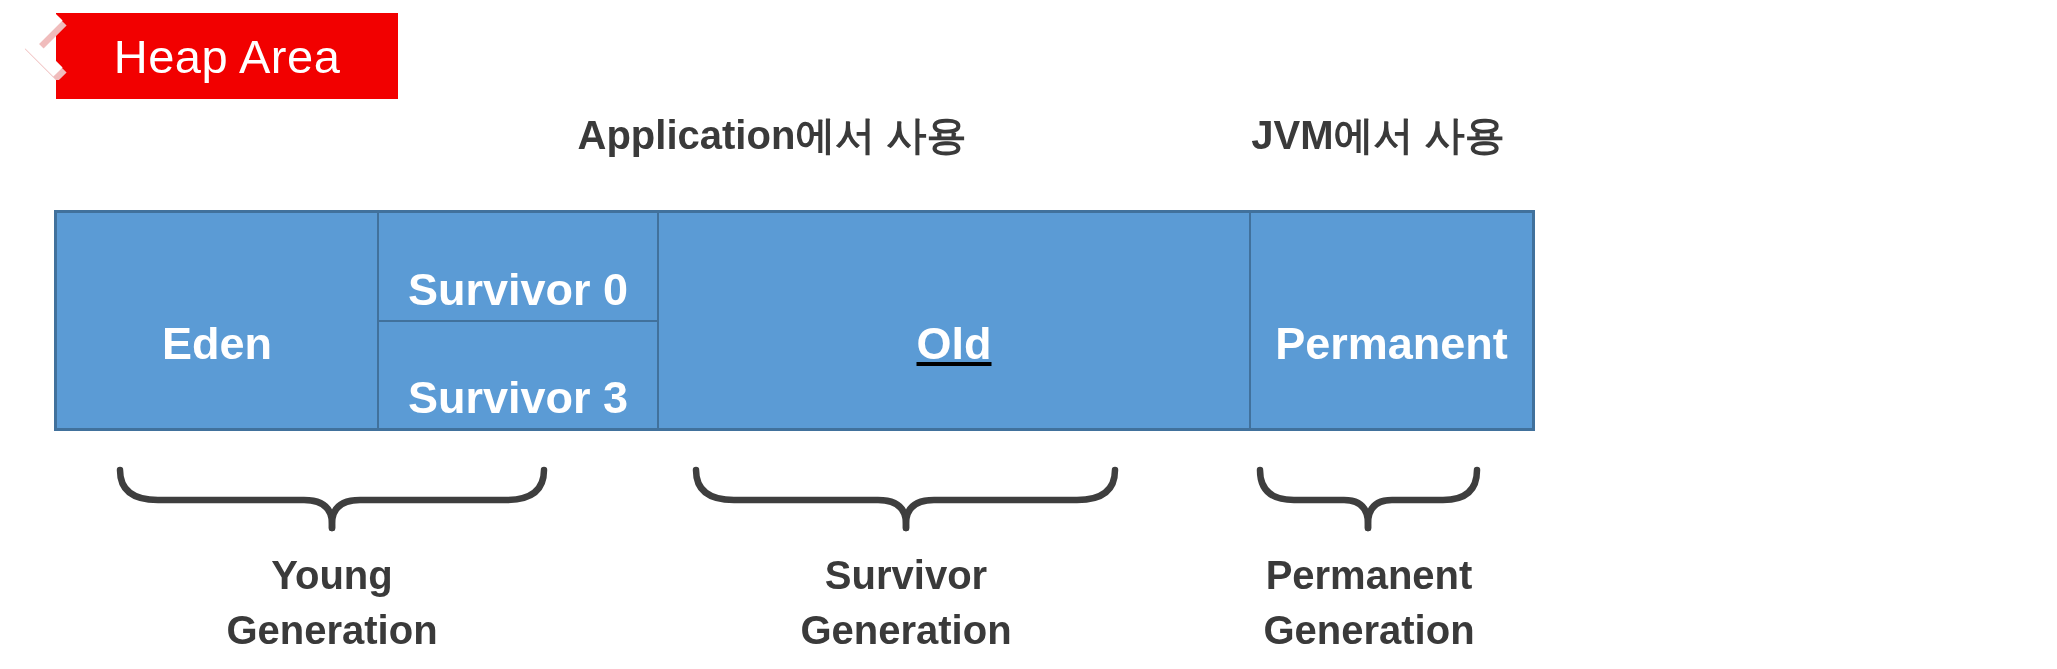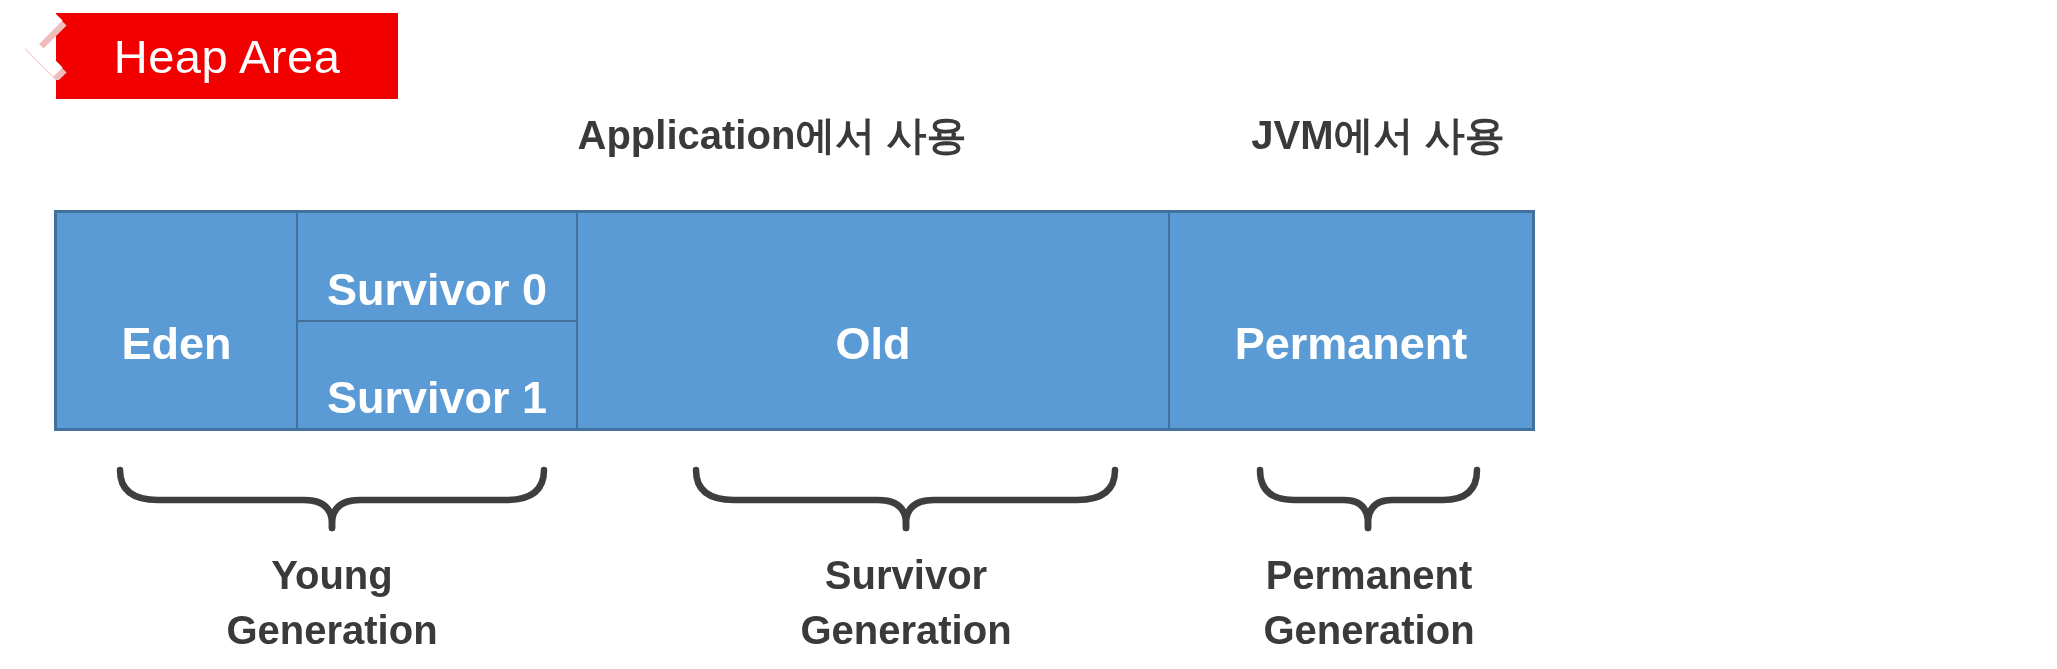--- a/index.html
+++ b/index.html
@@ -80,33 +80,34 @@
     align-items: center;
     justify-content: center;
     box-sizing: border-box;
   }
   .cell span {
     color: #ffffff;
     font-size: 45px;
     font-weight: 600;
     margin-top: 47px;
   }
-  .cell-eden { width: 239px; }
+  .cell-eden { width: 320px; }
   .survivor-col {
     width: 280px;
     border-left: 2px solid var(--box-border, #41719C);
     box-sizing: border-box;
     display: flex;
     flex-direction: column;
   }
   .survivor-col .cell { flex: 1; }
   .cell-s1 { border-top: 2px solid var(--box-border, #41719C); }
   .cell-old {
     width: 592px;
     border-left: 2px solid var(--box-border, #41719C);
+    text-decoration: underline;
   }
   .cell-perm {
     flex: 1;
     border-left: 2px solid var(--box-border, #41719C);
   }
 
   
   .brace {
     position: absolute;
     top: 466px;
@@ -158,21 +159,21 @@
 
   <div class="heap-row">
     <div class="cell cell-eden">
       <span>Eden</span>
     </div>
     <div class="survivor-col">
       <div class="cell cell-s0">
         <span>Survivor 0</span>
       </div>
       <div class="cell cell-s1">
-        <span>Survivor 1</span>
+        <span>Survivor 3</span>
       </div>
     </div>
     <div class="cell cell-old">
       <span>Old</span>
     </div>
     <div class="cell cell-perm">
       <span>Permanent</span>
     </div>
   </div>
 

